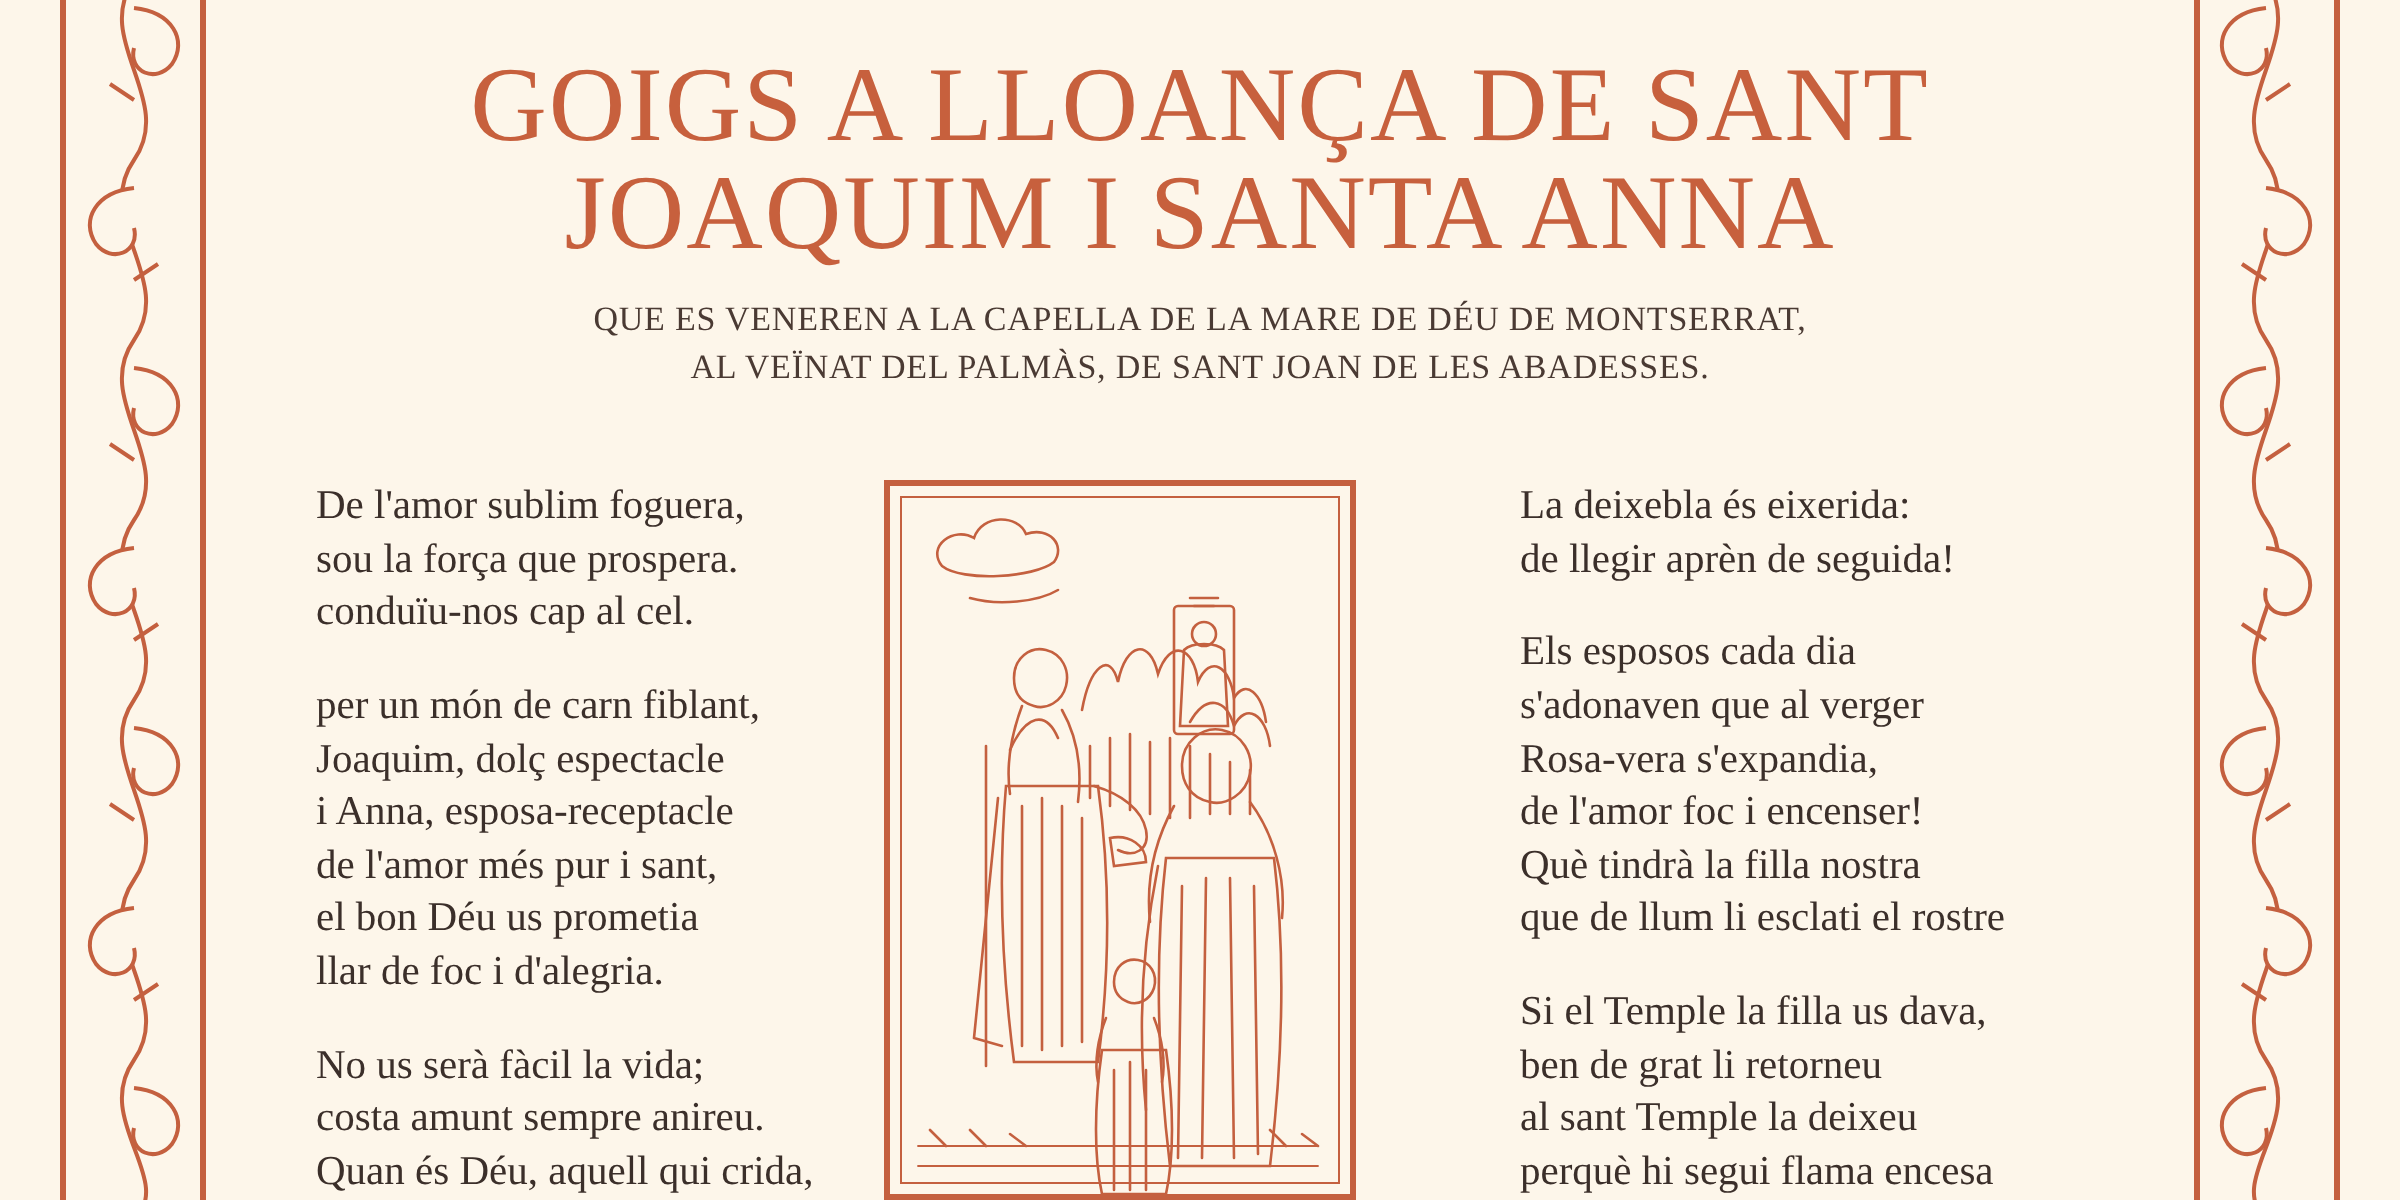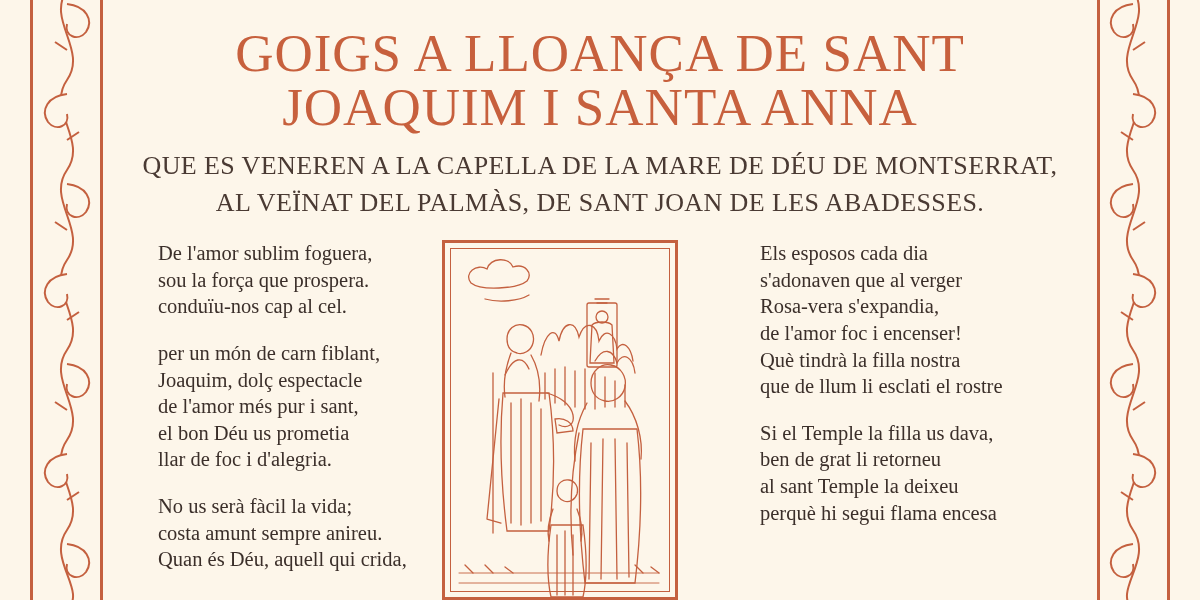--- a/index.html
+++ b/index.html
@@ -64,21 +64,21 @@
     font-size: 53px;
     line-height: 1.02;
     letter-spacing: 1px;
     color: #c7603d;
     font-weight: normal;
     white-space: nowrap;
   }
   .subtitle {
     margin-top: 14px;
     font-family: "Liberation Serif", serif;
-    font-size: 26px;
+    font-size: 17px;
     line-height: 1.42;
     letter-spacing: 0.4px;
     color: #4a3a33;
     text-align: center;
   }
 
   
   .body-area {
     position: absolute;
     top: 240px;
@@ -173,20 +173,21 @@
 
     <div class="col left">
       <div class="stanza">
         <div class="verse">De l'amor sublim foguera,</div>
         <div class="verse">sou la força que prospera.</div>
         <div class="verse">conduïu-nos cap al cel.</div>
       </div>
       <div class="stanza">
         <div class="verse">per un món de carn fiblant,</div>
         <div class="verse">Joaquim, dolç espectacle</div>
+        <div class="verse">i Anna, esposa-receptacle</div>
         <div class="verse">de l'amor més pur i sant,</div>
         <div class="verse">el bon Déu us prometia</div>
         <div class="verse">llar de foc i d'alegria.</div>
       </div>
       <div class="stanza">
         <div class="verse">No us serà fàcil la vida;</div>
         <div class="verse">costa amunt sempre anireu.</div>
         <div class="verse">Quan és Déu, aquell qui crida,</div>
       </div>
     </div>
@@ -231,20 +232,24 @@
           <path d="M112 292 l0 60 M120 288 l0 64 M128 292 l0 60"></path>
 
           <path d="M14 330 l200 0 M14 340 l200 0" stroke-width="0.9"></path>
           <path d="M20 322 l8 8 M40 322 l8 8 M60 324 l8 6 M190 322 l8 8 M206 324 l8 6"></path>
         </g>
       </svg>
     </div>
 
     <div class="col right">
       <div class="stanza">
+        <div class="verse">La deixebla és eixerida:</div>
+        <div class="verse">de llegir aprèn de seguida!</div>
+      </div>
+      <div class="stanza">
         <div class="verse">Els esposos cada dia</div>
         <div class="verse">s'adonaven que al verger</div>
         <div class="verse">Rosa-vera s'expandia,</div>
         <div class="verse">de l'amor foc i encenser!</div>
         <div class="verse">Què tindrà la filla nostra</div>
         <div class="verse">que de llum li esclati el rostre</div>
       </div>
       <div class="stanza">
         <div class="verse">Si el Temple la filla us dava,</div>
         <div class="verse">ben de grat li retorneu</div>

